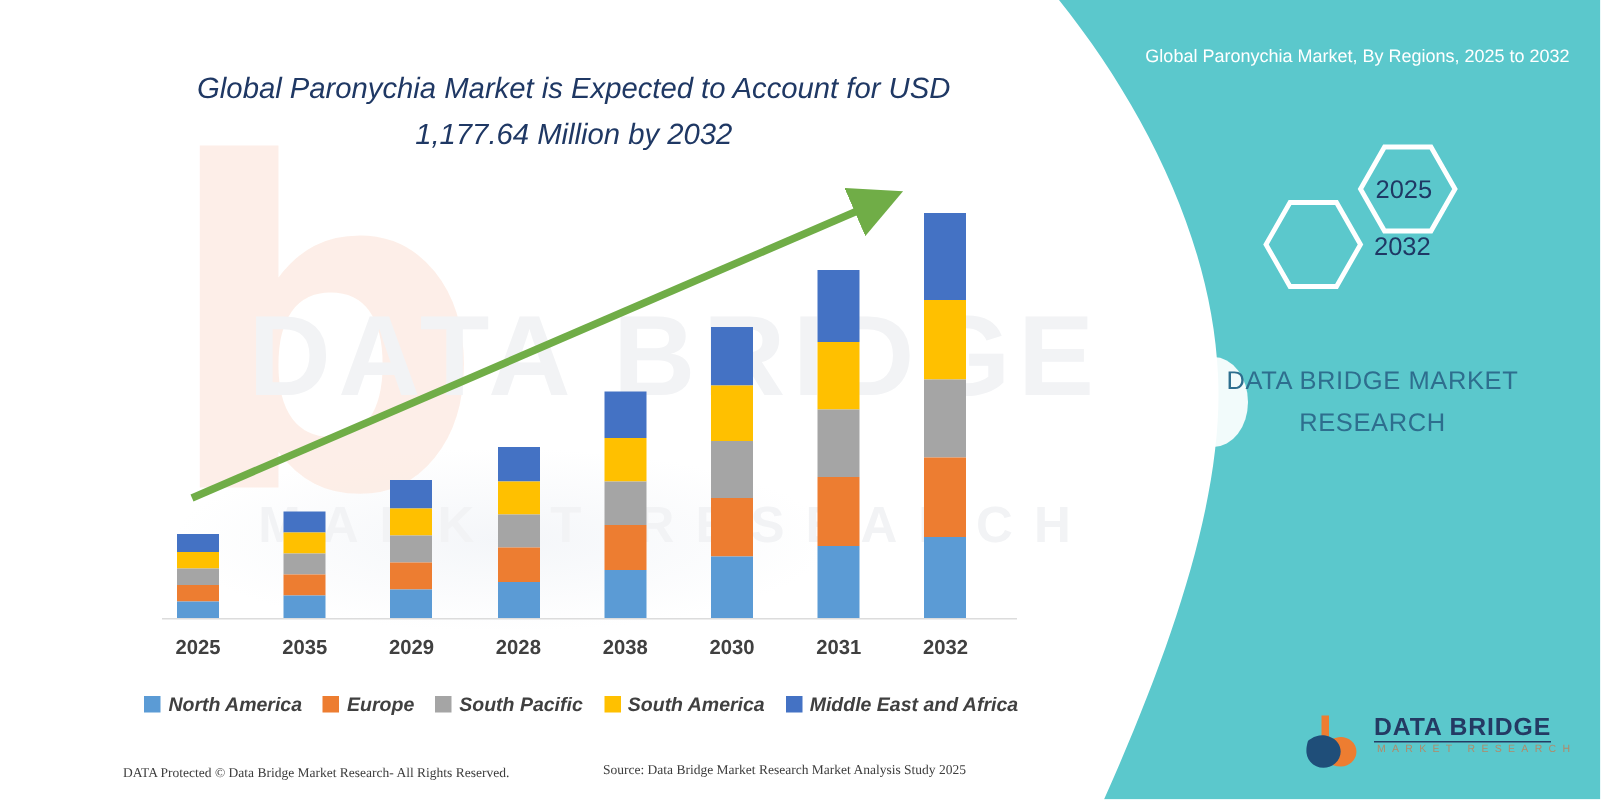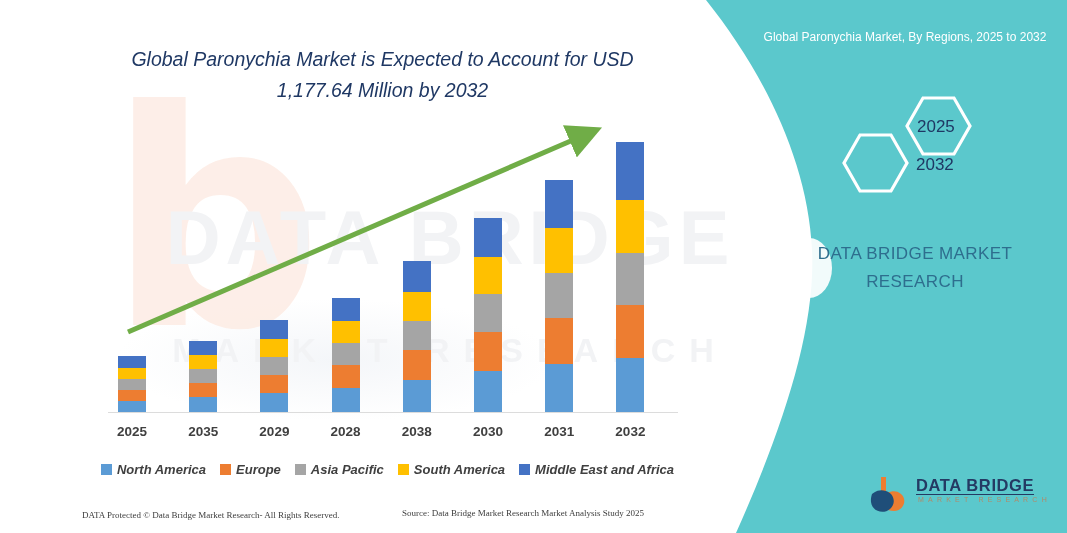--- a/index.html
+++ b/index.html
@@ -213,21 +213,21 @@
       <div class="lg-item">
         <span class="lg-sw" style="background: rgb(91, 155, 213);"></span>
         <span class="lg-tx">North America</span>
       </div>
       <div class="lg-item">
         <span class="lg-sw" style="background: rgb(237, 125, 49);"></span>
         <span class="lg-tx">Europe</span>
       </div>
       <div class="lg-item">
         <span class="lg-sw" style="background: rgb(165, 165, 165);"></span>
-        <span class="lg-tx">Asia Pacific</span>
+        <span class="lg-tx">South Pacific</span>
       </div>
       <div class="lg-item">
         <span class="lg-sw" style="background: rgb(255, 192, 0);"></span>
         <span class="lg-tx">South America</span>
       </div>
       <div class="lg-item">
         <span class="lg-sw" style="background: rgb(68, 114, 196);"></span>
         <span class="lg-tx">Middle East and Africa</span>
       </div>
     </div>

